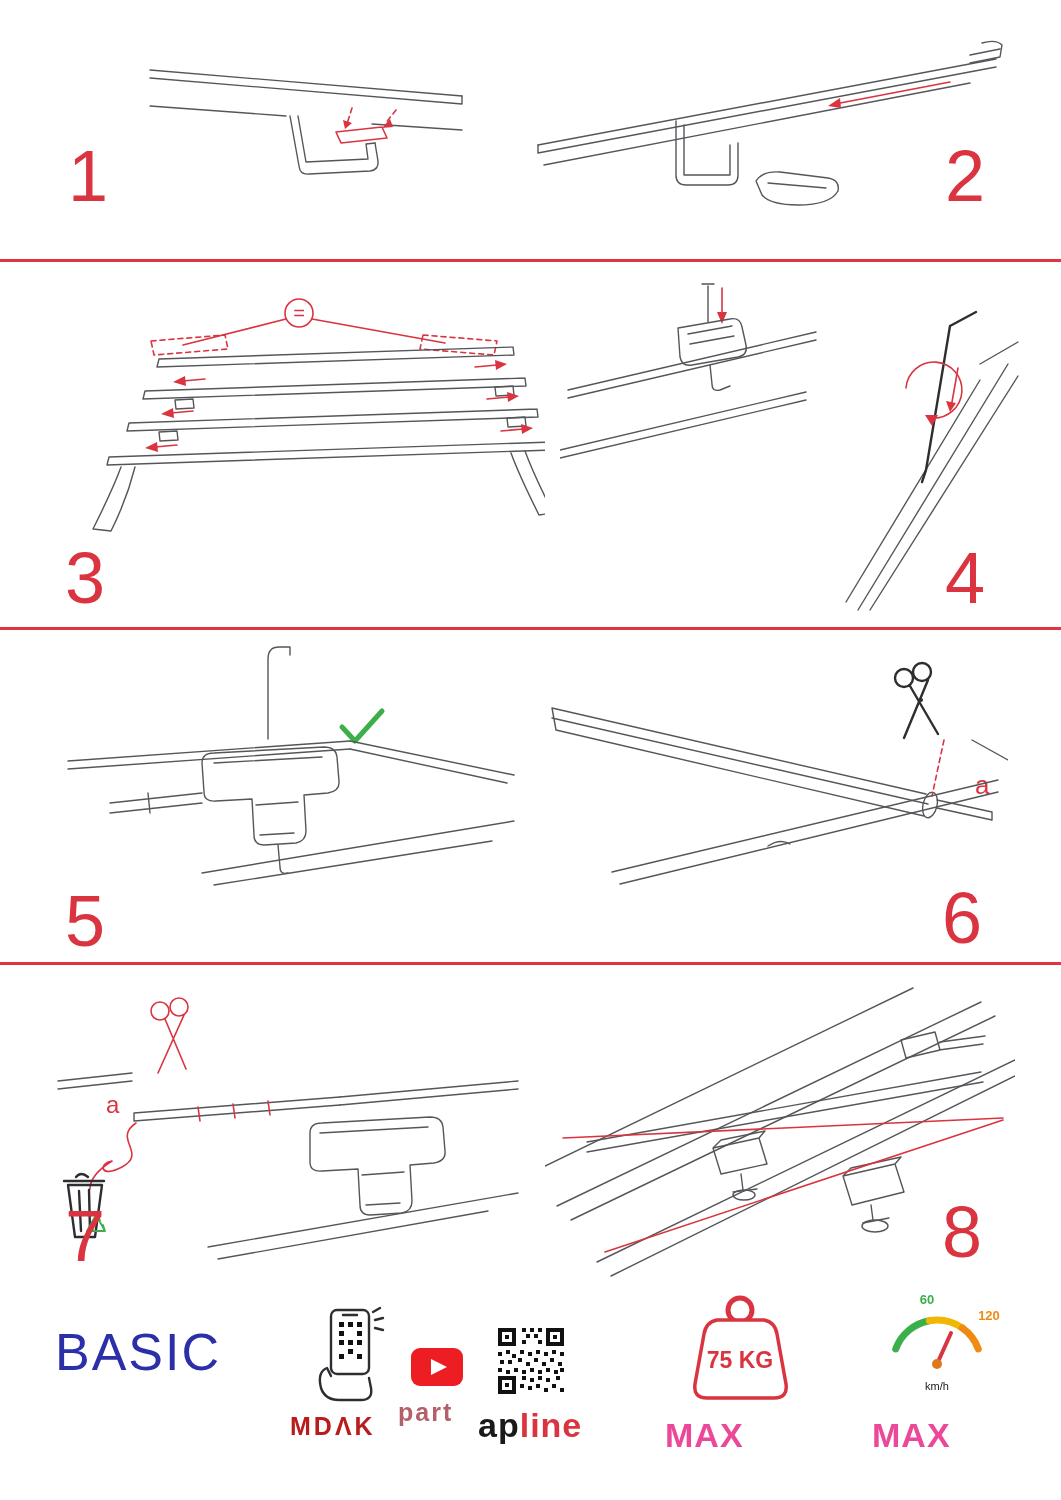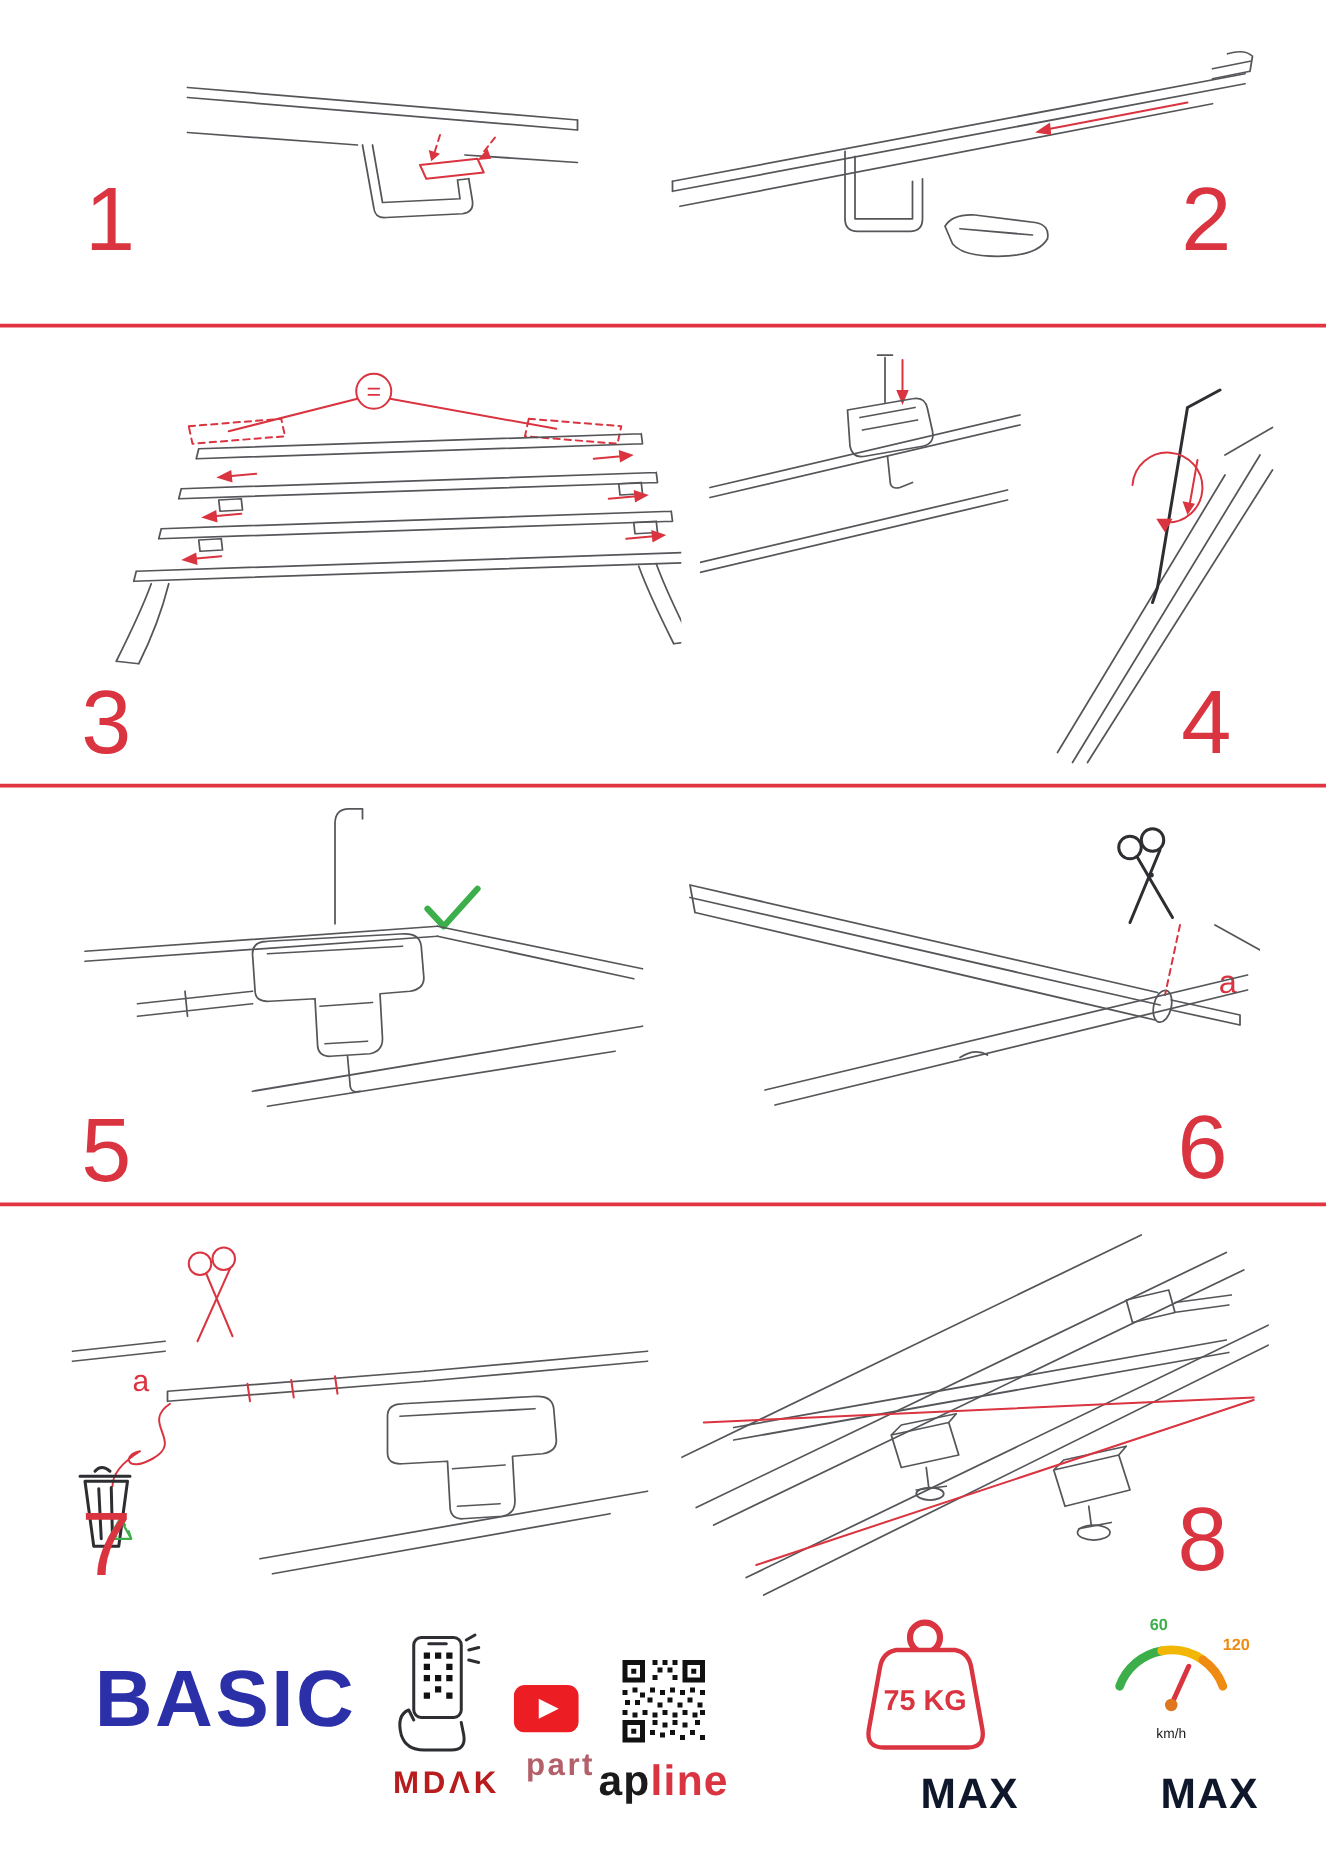--- a/index.html
+++ b/index.html
@@ -17,28 +17,28 @@
   .illus { position:absolute; }
   svg { display:block; }
   .ln   { stroke:#55565a; stroke-width:1.4; fill:none; stroke-linecap:round; stroke-linejoin:round; }
   .lnb  { stroke:#2d2e31; stroke-width:2.4; fill:none; stroke-linecap:round; stroke-linejoin:round; }
   .red  { stroke:#d93440; stroke-width:1.6; fill:none; stroke-linecap:round; stroke-linejoin:round; }
   .redf { fill:#d93440; stroke:none; }
   .dash { stroke-dasharray:5 4; }
   .grn  { stroke:#3cae4a; fill:none; stroke-linecap:round; stroke-linejoin:round; }
   .qr   { fill:#111; stroke:none; }
 
-  .footer-block { position:absolute; text-align:right; }
+  .footer-block { position:absolute; text-align:left; }
   .footer-block svg { margin:0 auto; }
-  .brand-title { font-size:64px; font-weight:700; letter-spacing:2px; color:#2b2fa8; }
+  .brand-title { font-size:52px; font-weight:400; letter-spacing:2px; color:#2b2fa8; }
   .brand-sub { margin-top:10px; font-size:28px; font-weight:700; color:#1a1a1a; }
   .brand-sub .red-part { color:#d93440; }
   .partner-label { margin-top:10px; font-size:25px; font-weight:700; color:#b91c1c; letter-spacing:3px; }
   .ipqi-label { margin-top:12px; font-size:25px; font-weight:700; color:#b4606a; letter-spacing:2px; }
-  .max-label { margin-top:6px; font-size:34px; font-weight:700; color:#0f172a; letter-spacing:1px; }
+  .max-label { margin-top:6px; font-size:34px; font-weight:700; color:#ec4899; letter-spacing:1px; }
 </style>
 </head>
 <body>
 
 <div class="page">
 
   <section>
 
     <svg class="illus" style="left:140px; top:50px;" width="330" height="185" viewBox="0 0 330 185">
       <path class="ln" d="M10,20 L322,46"></path>

